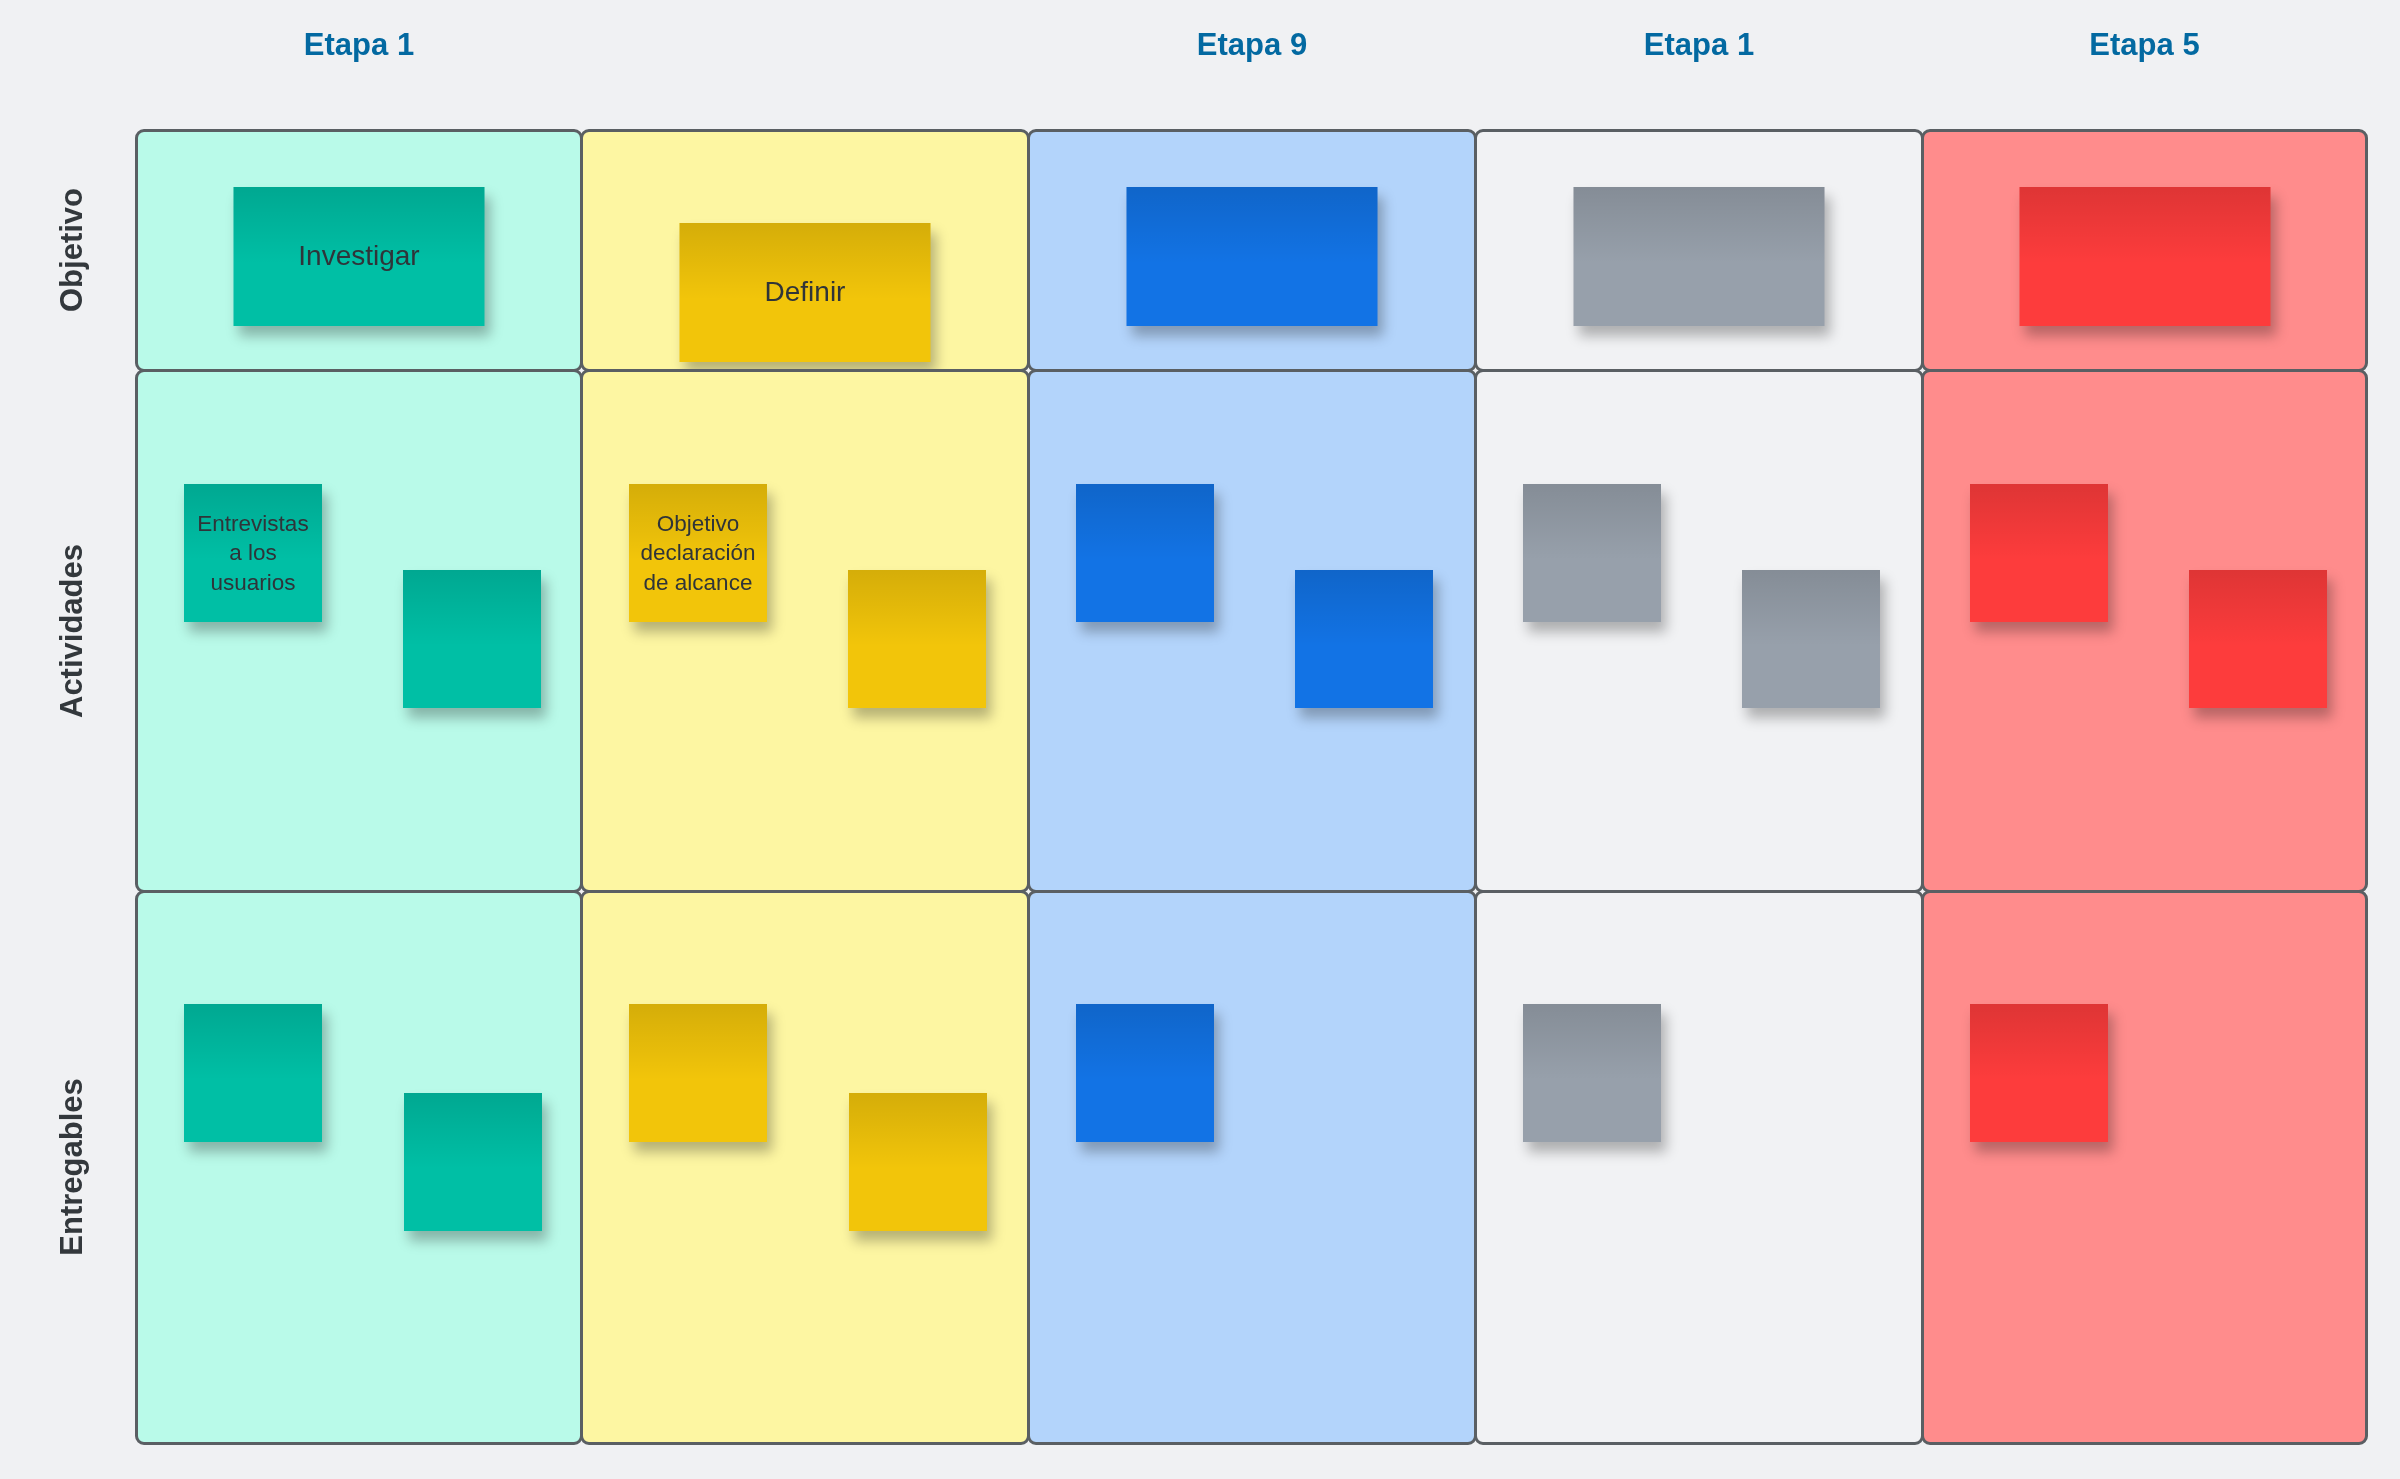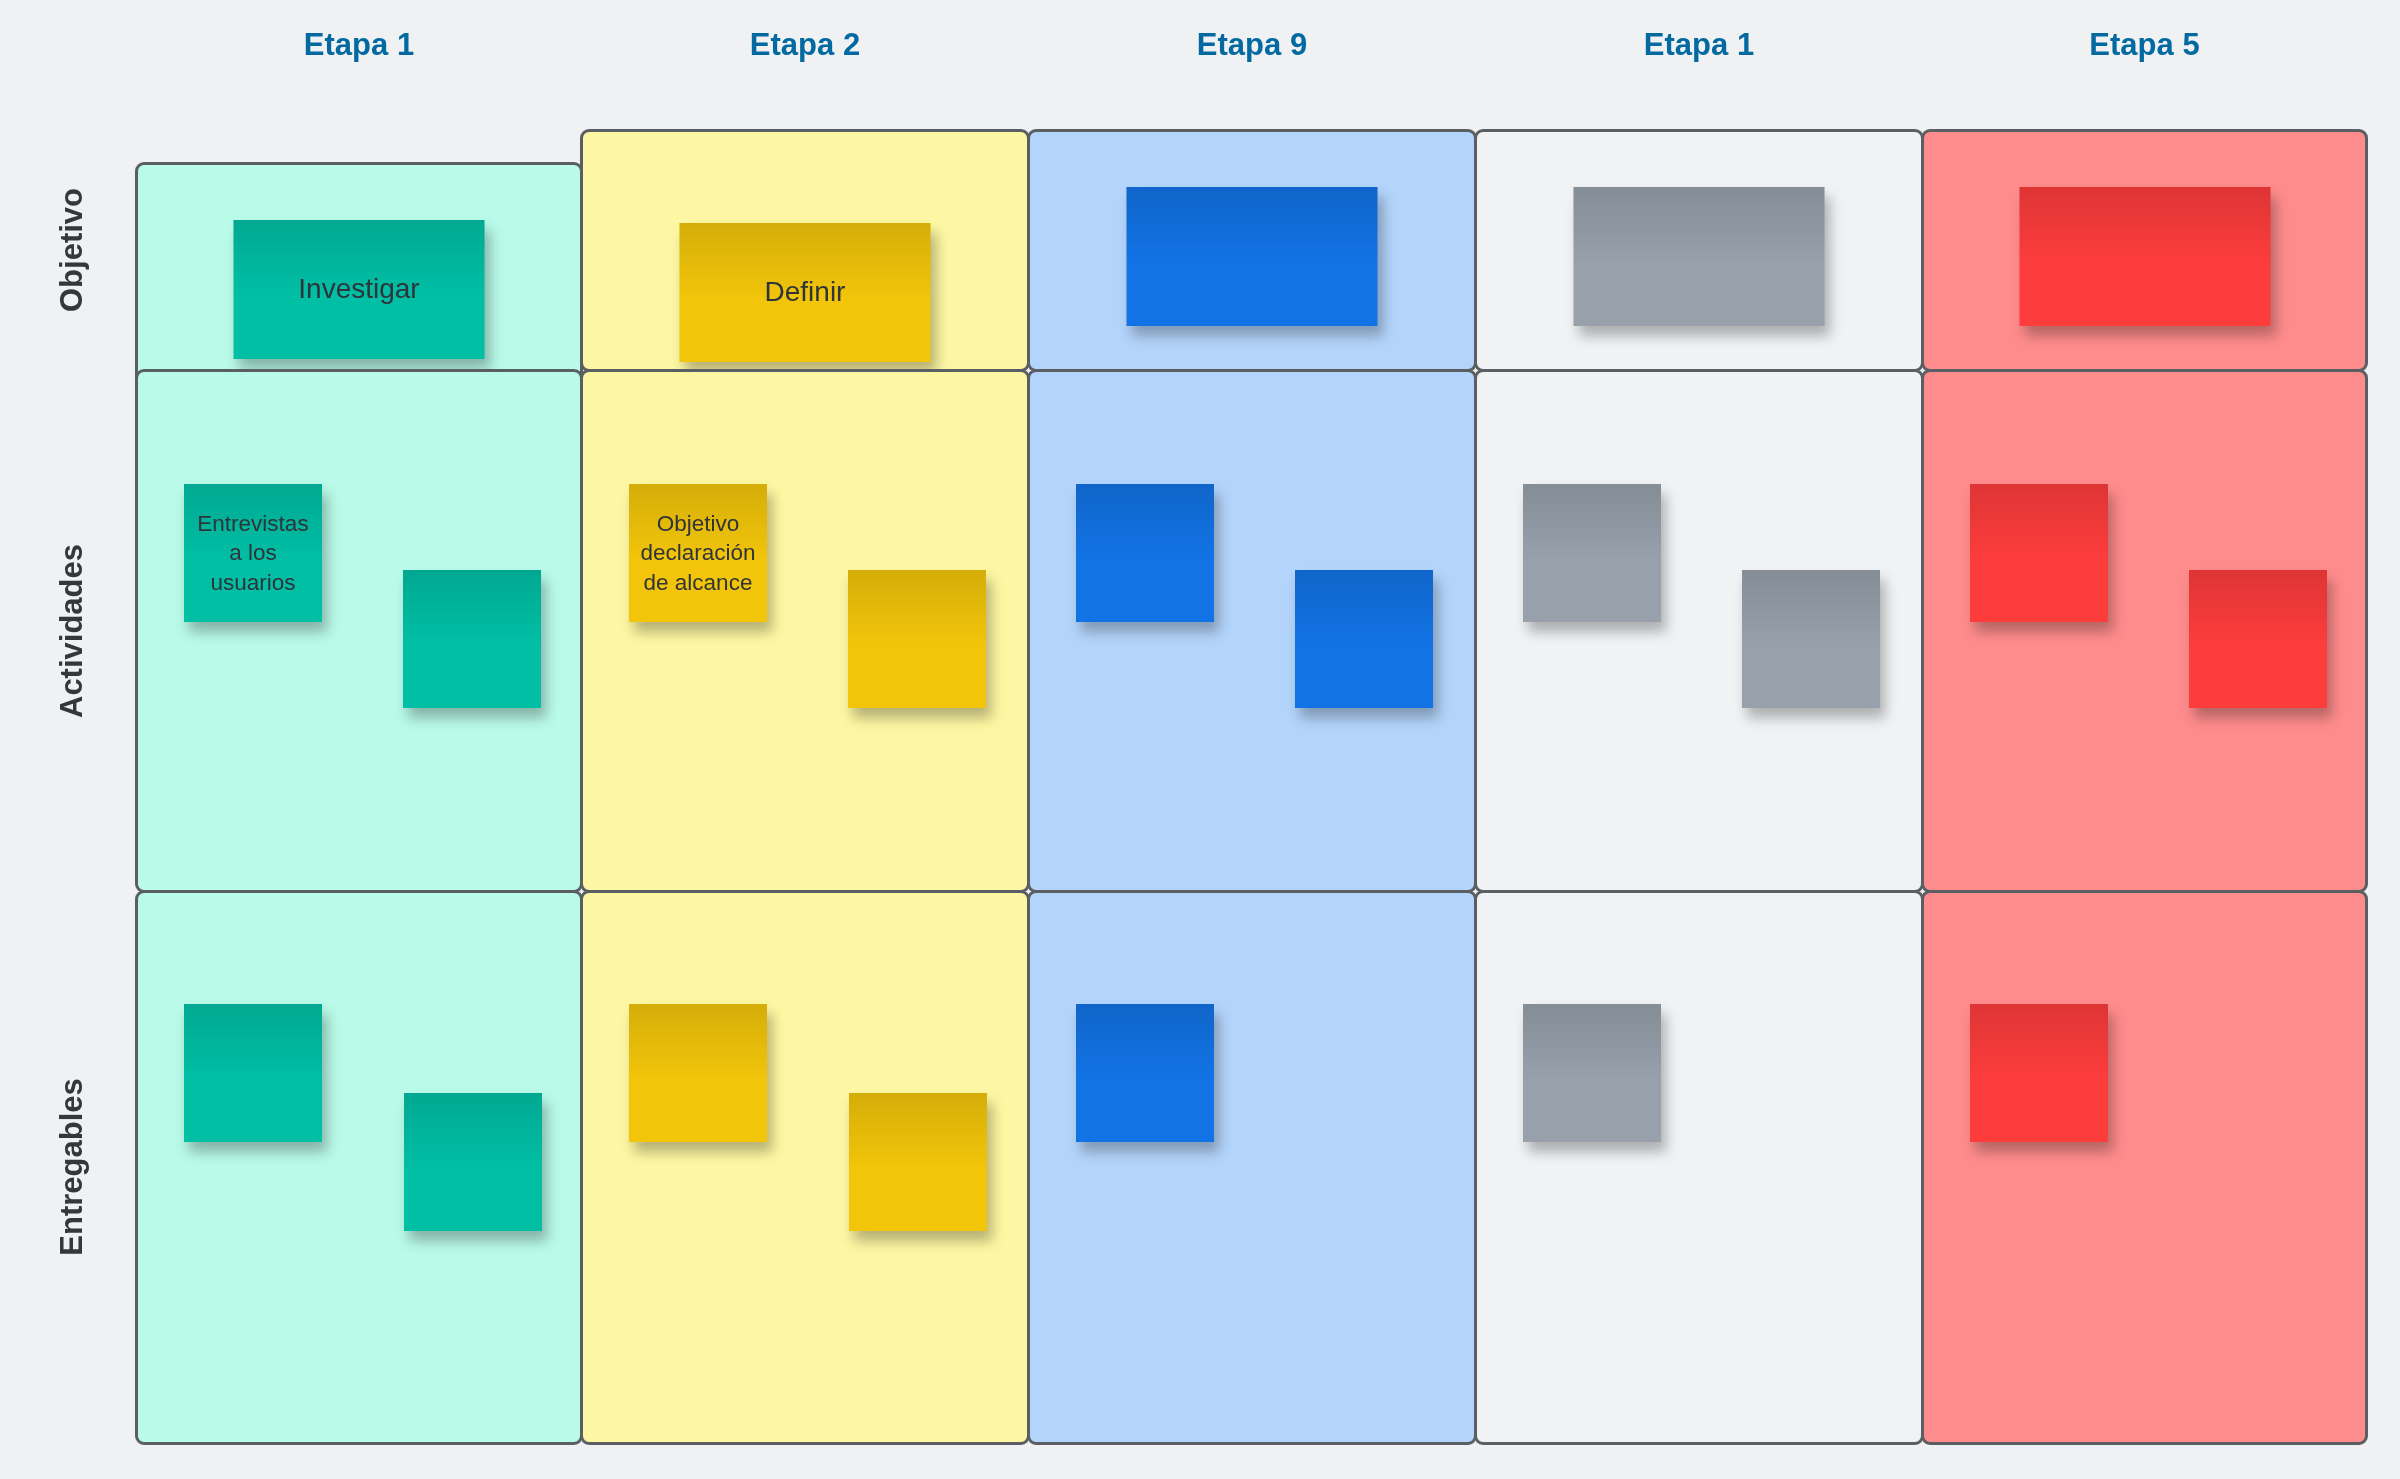--- a/index.html
+++ b/index.html
@@ -69,30 +69,29 @@
     padding:4px;
   }
   .wide .note-text{font-size:28px;}
 </style>
 </head>
 <body>
 
 <div class="canvas" style="background-color: rgb(240, 241, 243);">
 
   <div class="col-header h1">Etapa 1</div>
-  <div class="col-header h2">Etapa 2</div>
   <div class="col-header h3">Etapa 9</div>
   <div class="col-header h4">Etapa 1</div>
   <div class="col-header h5">Etapa 5</div>
 
   <div class="row-label rl1">Objetivo</div>
   <div class="row-label rl2">Actividades</div>
   <div class="row-label rl3">Entregables</div>
 
-  <div class="cell c1 r1" style="background-color: rgb(185, 250, 233); border-color: rgb(90, 95, 99); margin-top: 33px;">
+  <div class="cell c1 r1" style="background-color: rgb(185, 250, 233); border-color: rgb(90, 95, 99);">
     <div class="sticky wide" style="background-color: rgb(0, 191, 165);">
       <span class="note-text">Investigar</span>
     </div>
   </div>
   <div class="cell c2 r1" style="background-color: rgb(253, 246, 162); border-color: rgb(90, 95, 99);">
     <div class="sticky wide" style="background-color: rgb(242, 197, 10); margin-top: 36px;">
       <span class="note-text">Definir</span>
     </div>
   </div>
   <div class="cell c3 r1" style="background-color: rgb(179, 212, 251); border-color: rgb(90, 95, 99);">

